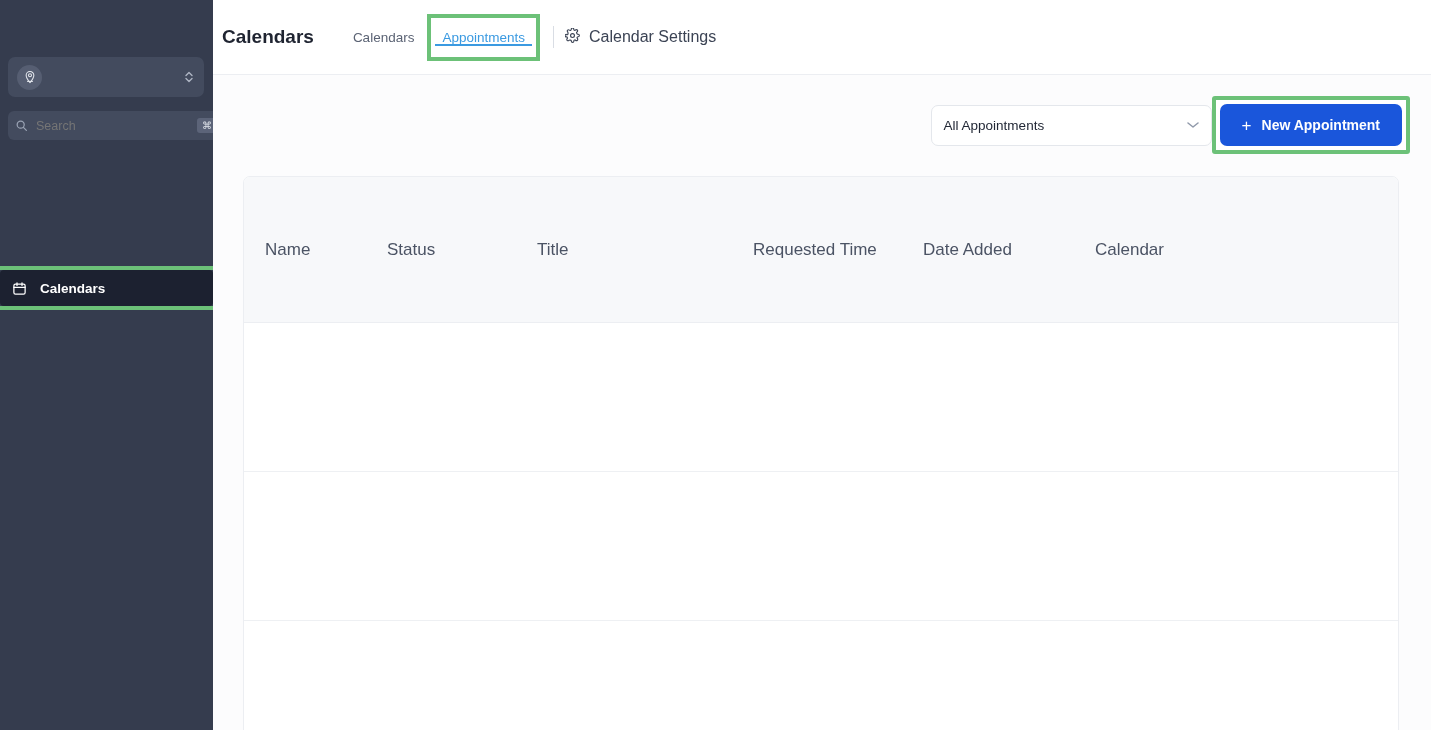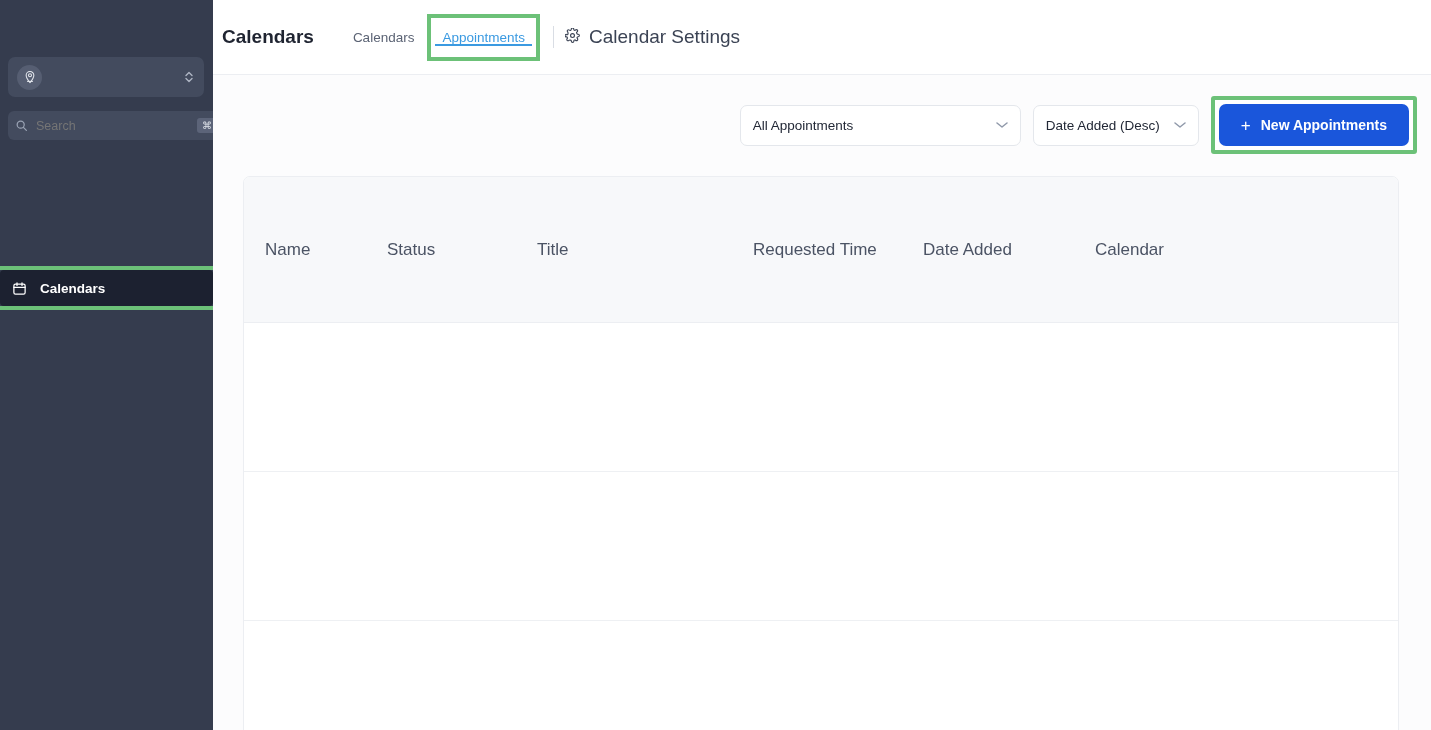--- a/index.html
+++ b/index.html
@@ -122,31 +122,30 @@
     border-radius: 0;
     height: 47px; display: flex; align-items: center;
     margin: 0 2px;
   }
   .tab-highlight .tab { height: 39px; background: #ffffff; }
   .tab-divider {
     width: 1px; height: 22px; background: #d9dde4; margin: 0 11px;
   }
   .tab-settings {
     display: flex; align-items: center; gap: 9px;
-    font-size: 19px; color: #3b4354;
+    font-size: 16px; color: #3b4354;
   }
 
   
   .filterbar {
     position: absolute; left: 0; top: 75px;
     width: 100%; height: 100px;
     display: flex; align-items: center;
     justify-content: flex-end;
-    padding-right: 14px;
-    gap: 12px;
+    padding-right: 21px;
   }
   .select {
     height: 41px; background: #ffffff;
     border: 1px solid #e4e7ec; border-radius: 7px;
     display: flex; align-items: center;
     padding: 0 12px;
     font-size: 13.5px; color: #222836;
   }
   .select .sel-label { flex: 1; white-space: nowrap; }
   .select .chev { margin-left: 14px; flex: 0 0 12px; display:flex; }
@@ -287,33 +286,25 @@
       <div class="select sel-appointments">
         <span class="sel-label">All Appointments</span>
         <span class="chev">
           <svg width="12" height="8" viewBox="0 0 12 8" fill="none" stroke="#9099aa" stroke-width="1.5" stroke-linecap="round" stroke-linejoin="round">
               <path d="M1 2l5 4 5-4"></path>
             </svg>
         </span>
       </div>
 
 
-      <div class="select sel-sort">
-        <span class="sel-label">Date Added (Desc)</span>
-        <span class="chev">
-          <svg width="12" height="8" viewBox="0 0 12 8" fill="none" stroke="#9099aa" stroke-width="1.5" stroke-linecap="round" stroke-linejoin="round">
-              <path d="M1 2l5 4 5-4"></path>
-            </svg>
-        </span>
-      </div>
 
       <div class="btn-highlight">
         <button class="btn-primary">
           <span class="plus">+</span>
-          <span>New Appointments</span>
+          <span>New Appointment</span>
         </button>
       </div>
     </div>
 
     <div class="table-card">
       <div class="thead">
         <div class="th c0">Name</div>
         <div class="th c1">Status</div>
         <div class="th c2">Title</div>
         <div class="th c3">Requested Time</div>

